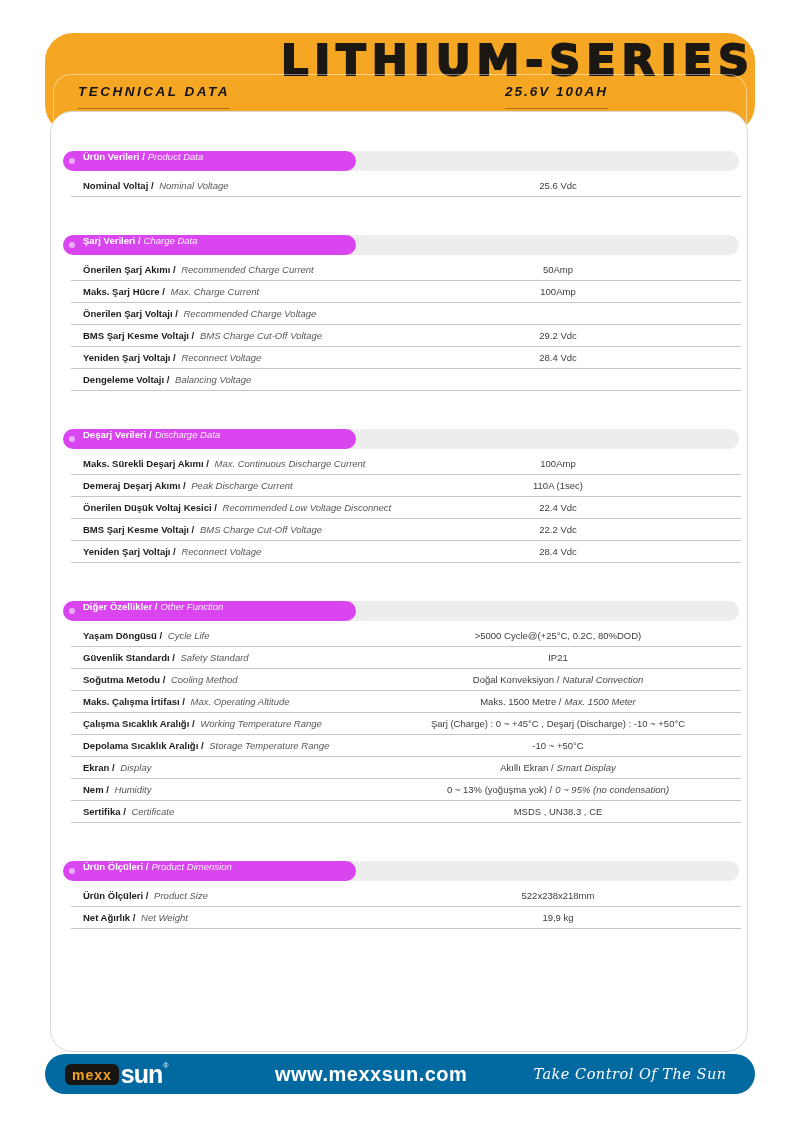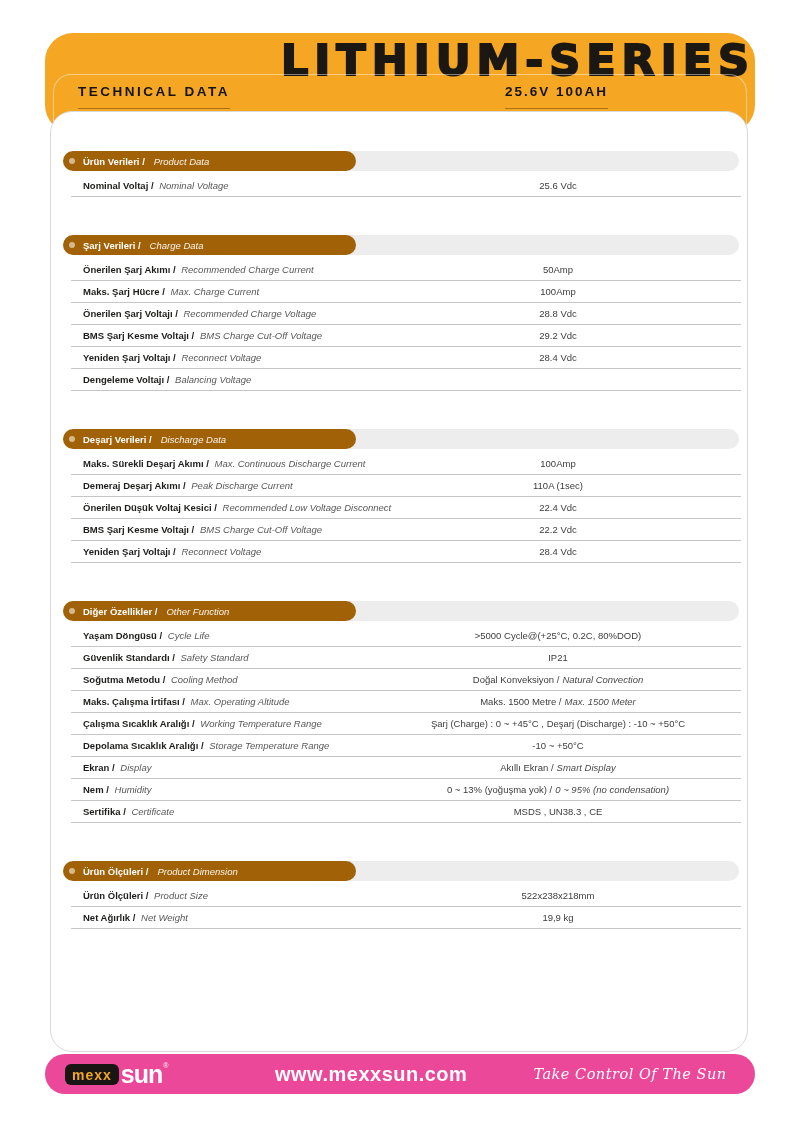--- a/index.html
+++ b/index.html
@@ -21,21 +21,21 @@
     -webkit-text-stroke:2px #1b1813; line-height:1.0;
   }
   .header-inner {
     position:absolute; left:8px; right:8px; top:41px; bottom:0;
     border:1px solid rgba(255,255,255,.45); border-bottom:none;
     border-radius:18px 18px 0 0; pointer-events:none;
   }
   .tech-label, .rating-label {
     position:absolute; top:51px; font-weight:bold; color:#141414;
     font-size:13.5px; letter-spacing:2.5px;
-    border-bottom:1px solid rgba(45,32,0,.38); padding-bottom:9px;
+    border-bottom:1px solid rgba(45,32,0,.38); padding-bottom:9px;font-style:italic;
   }
   .tech-label { left:33px; }
   .rating-label { left:460px; letter-spacing:2px; }
 
   
   .card {
     position:absolute; left:50px; top:111px; width:698px; height:941px;
     background:#ffffff; border:1px solid #d9d9d9; border-radius:22px;
     z-index:3;
   }
@@ -43,22 +43,22 @@
   .section { margin-bottom:38px; }
   .section:last-child { margin-bottom:0; }
 
   .sec-head { position:relative; height:20px; margin:0 8px 4px 12px; }
   .graybar {
     position:absolute; left:2px; right:0; top:0; height:20px;
     background:#ededed; border-radius:10px;
   }
   .pill {
     position:absolute; left:0; top:0; width:293px; height:20px;
-    background:#a16207; border-radius:10px;
-    display:flex; align-items:center; padding-left:20px;gap:6px;
+    background:#d946ef; border-radius:10px;
+    display:flex; align-items:flex-start; padding-left:20px;
   }
   .bullet {
     position:absolute; left:6px; top:7px; width:6px; height:6px;
     border-radius:50%; background:rgba(255,255,255,.55);
   }
   .pt { font-weight:bold; font-size:9.5px; color:#ffffff; white-space:nowrap; }
   .pe { font-style:italic; font-size:9.5px; color:rgba(255,255,255,.92); margin-left:3px; white-space:nowrap; }
 
   .table { margin:0 6px 0 20px; }
   .trow {
@@ -75,21 +75,21 @@
     width:310px; margin-right:28px; text-align:center;
     font-size:9.5px; line-height:13px; color:#3c3c3c; white-space:nowrap;
   }
   .tvalue .ven { font-style:italic; color:#4a4a4c; margin-left:3px; }
   .tvalue .v2 { margin-top:3px; }
   .tvalue .v2.em { font-style:italic; color:#4a4a4c; }
 
   
   .footer {
     position:absolute; left:45px; top:1054px; width:710px; height:40px;
-    background:#ec4899; border-radius:20px; z-index:2;
+    background:#0369a1; border-radius:20px; z-index:2;
     display:flex; align-items:center; padding:0 20px;
   }
   .logo { display:flex; align-items:flex-start; width:210px; }
   .mexx-box {
     background:#181512; color:#F5A623; font-weight:bold; font-size:14px;
     letter-spacing:1px; padding:4px 7px 3px 7px; border-radius:6px;
     margin-top:3px; line-height:1;
   }
   .sun-text {
     color:#ffffff; font-weight:bold; font-size:25px; line-height:1;
@@ -179,26 +179,20 @@
       </div>
 
     </div>
   </div>
 
   <div class="trow">
     <div class="tlabel">
       <span class="lt">Önerilen Şarj Voltajı /</span>
       <span class="le">Recommended Charge Voltage</span>
     </div>
-    <div class="tvalue">
-      <div class="v1">
-        <span class="vmain">28.8 Vdc</span>
-      </div>
-
-    </div>
   </div>
 
   <div class="trow">
     <div class="tlabel">
       <span class="lt">BMS Şarj Kesme Voltajı /</span>
       <span class="le">BMS Charge Cut-Off Voltage</span>
     </div>
     <div class="tvalue">
       <div class="v1">
         <span class="vmain">29.2 Vdc</span>

